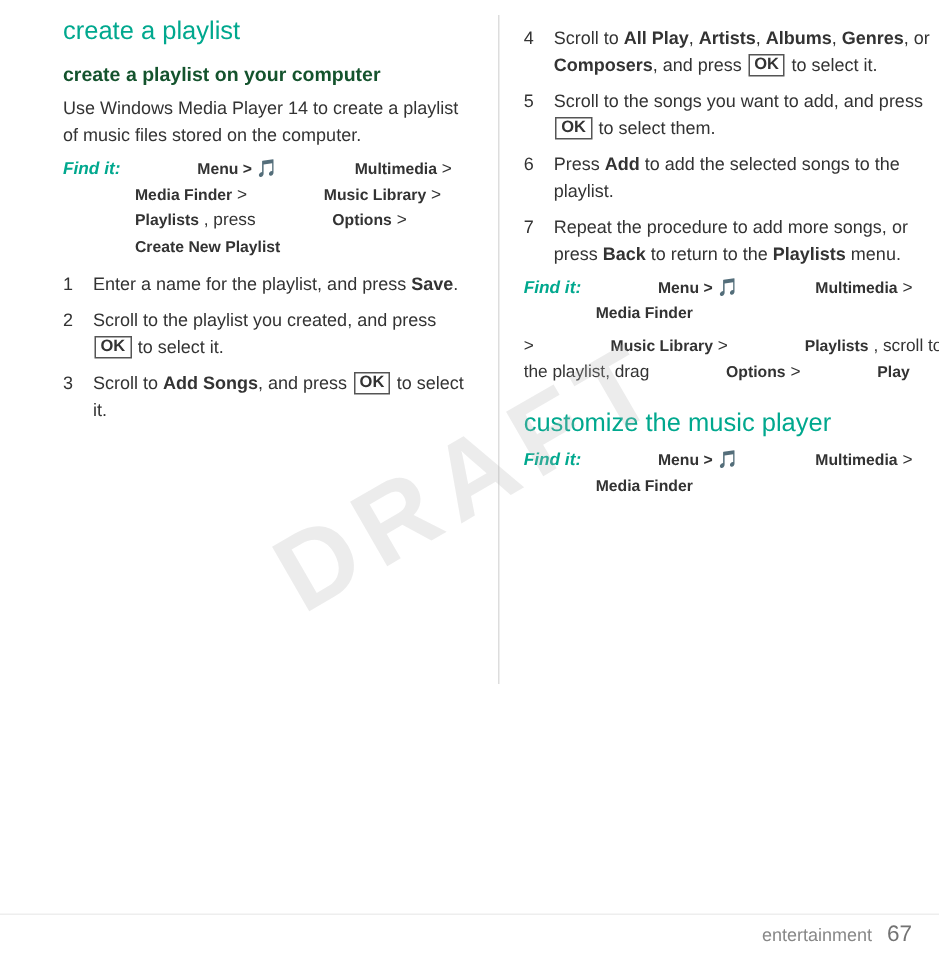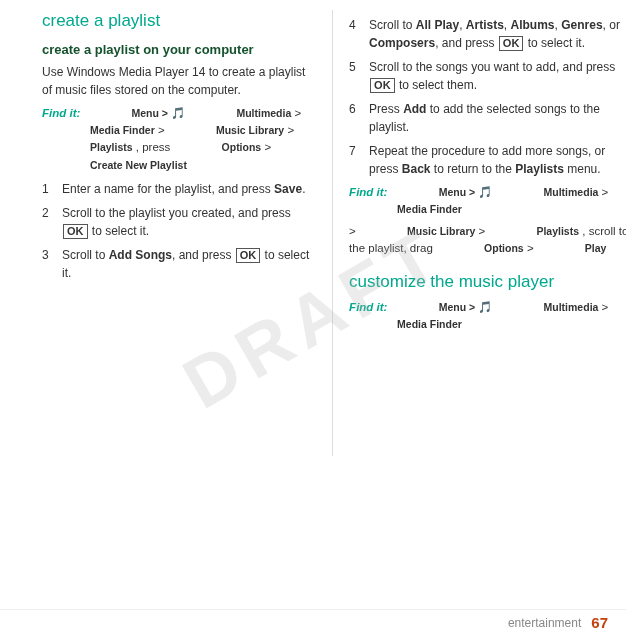--- a/index.html
+++ b/index.html
@@ -151,22 +151,22 @@
     }
 
     .footer-section-text {
       font-size: 12px;
       color: #888;
       margin-right: 10px;
     }
 
     .footer-page-num {
       font-size: 15px;
-      font-weight: bold;
-      color: #c2410c;
+      font-weight: normal;
+      color: #737373;
     }
   </style>
 </head>
 <body>
 
 <div class="draft-watermark">DRAFT</div>
 
 <div class="page-container">
 
   <div class="left-column">

